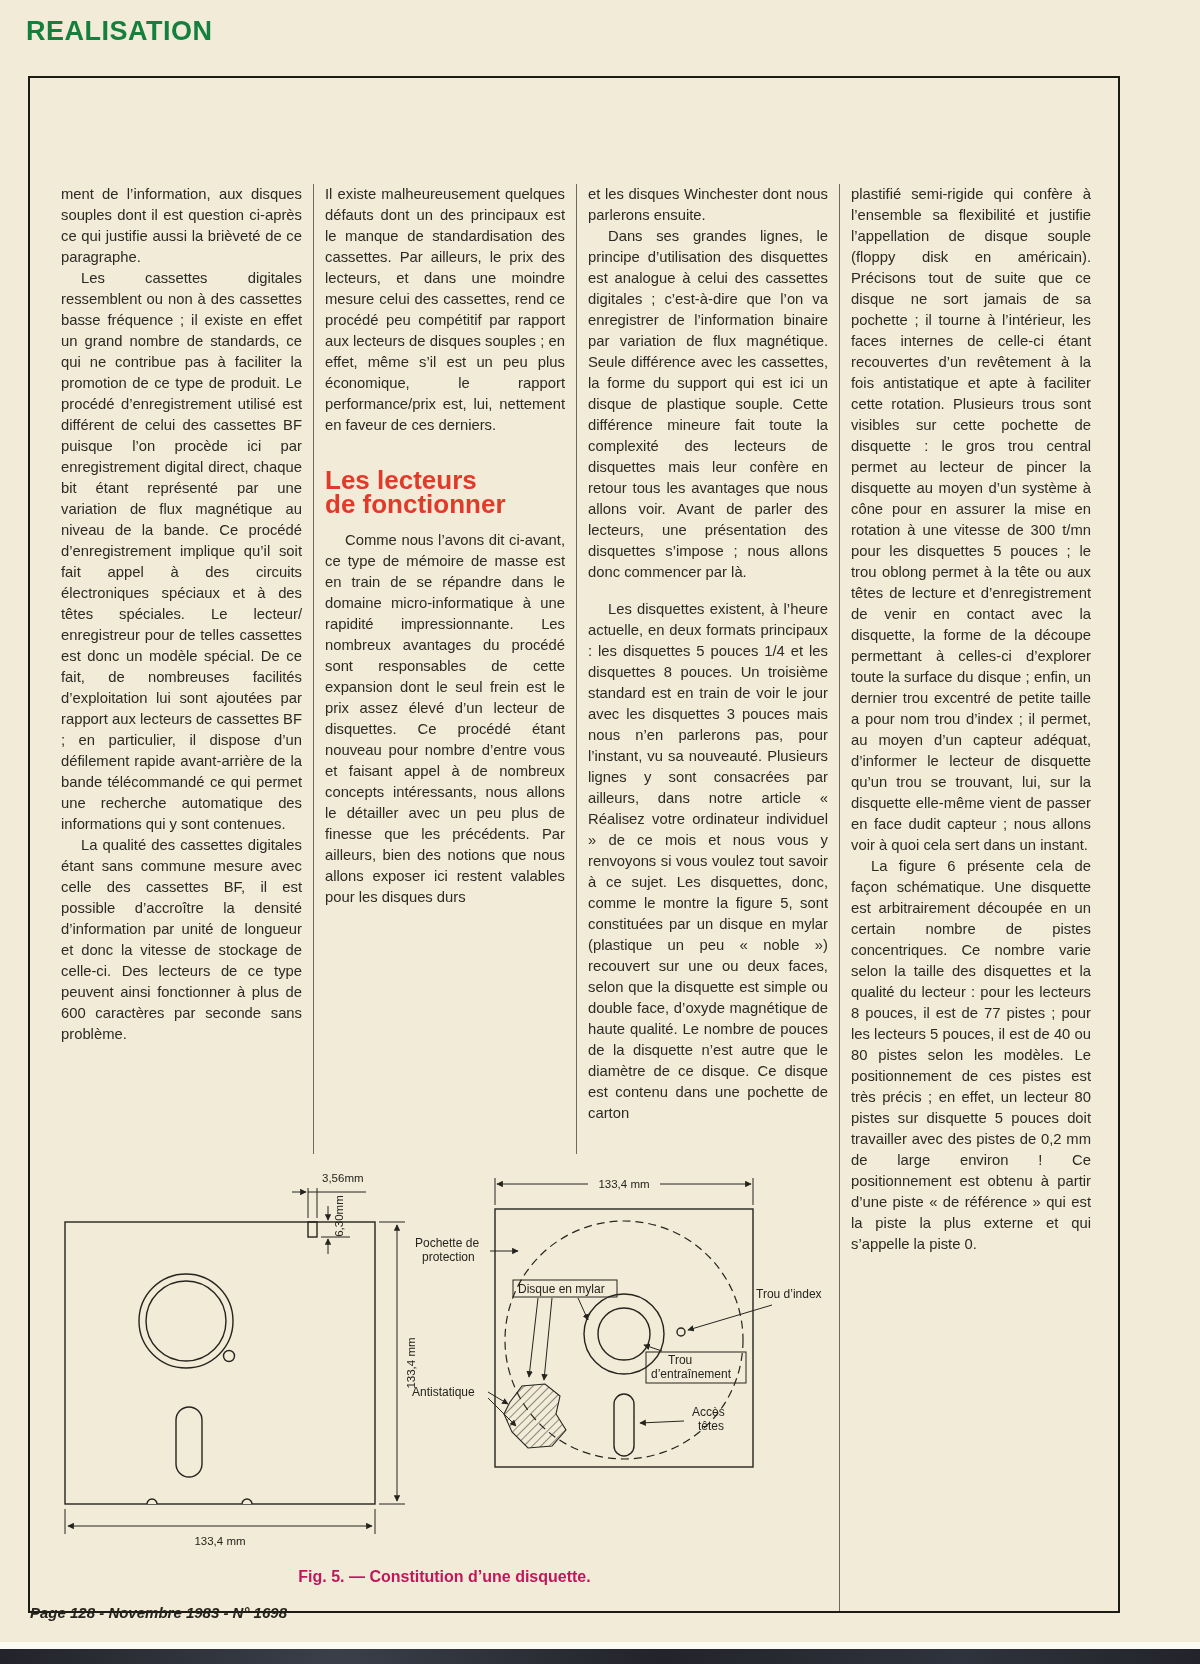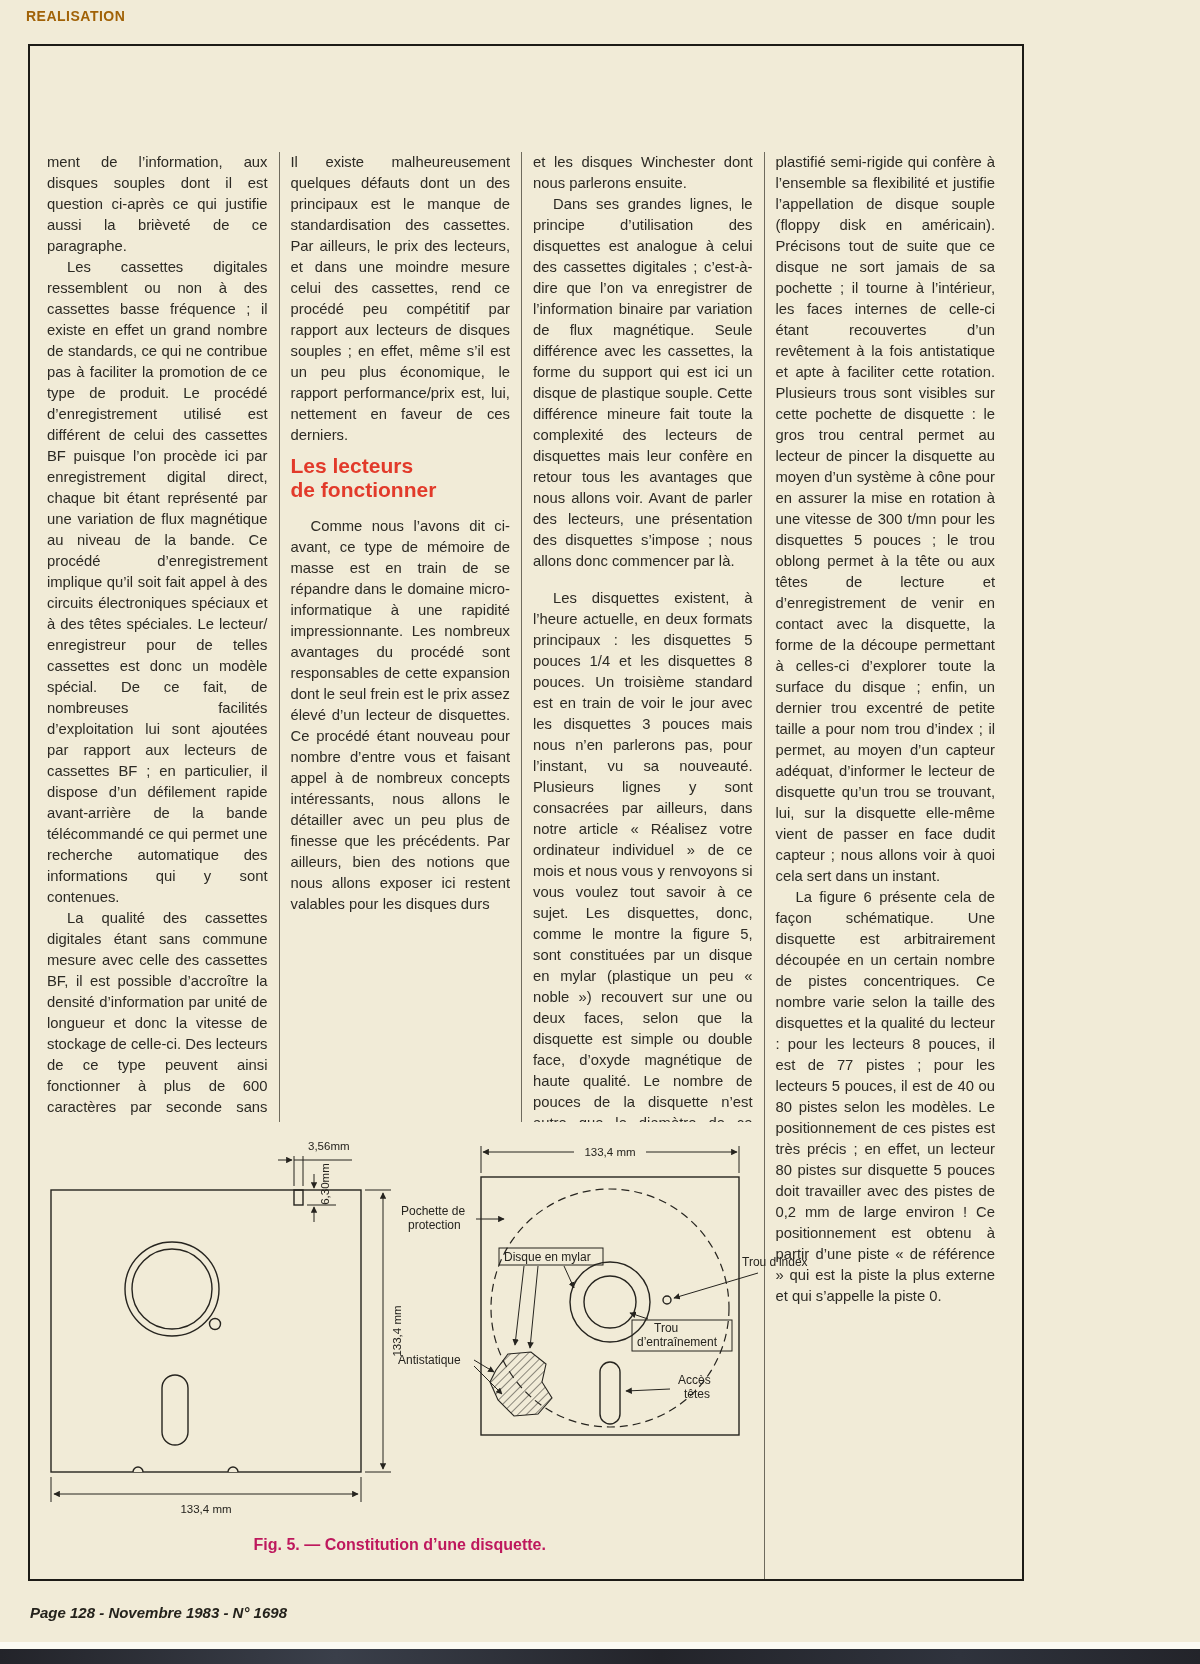--- a/index.html
+++ b/index.html
@@ -5,29 +5,29 @@
   * { margin:0; padding:0; box-sizing:border-box; }
   html,body { width:1200px; height:1664px; }
   body {
     position:relative;
     background:#f1ebd7;
     font-family:"Liberation Sans", sans-serif;
     color:#2c2a24;
     overflow:hidden;
   }
   .masthead {
-    position:absolute; top:8px; left:26px;
-    font-size:14px; font-weight:bold; letter-spacing:.5px;
-    color:#a16207;
+    position:absolute; top:16px; left:26px;
+    font-size:27px; font-weight:bold; letter-spacing:.5px;
+    color:#15803d;
   }
   .frame {
-    position:absolute; left:28px; top:44px;
-    width:996px; height:1537px;
+    position:absolute; left:28px; top:76px;
+    width:1092px; height:1537px;
     border:2px solid #1d1b16;
-    padding:106px 16px 0 6px;
+    padding:106px 16px 0 20px;
     overflow:hidden;
   }
   .grid {
     display:grid;
     grid-template-columns:repeat(4,1fr);
     grid-template-rows:970px auto;
     height:100%;
   }
   .col {
     padding:0 11px;
@@ -36,22 +36,22 @@
     overflow:hidden;
   }
   .col1 { grid-column:1; grid-row:1; }
   .col2 { grid-column:2; grid-row:1; border-left:1px solid #6e6a5d; }
   .col3 { grid-column:3; grid-row:1; border-left:1px solid #6e6a5d; }
   .col4 { grid-column:4; grid-row:1 / 3; border-left:1px solid #6e6a5d; }
   .para { margin:0; text-indent:1.35em; }
   .cont-first .para:first-child { text-indent:0; }
   .col3 .plist .para:nth-child(3) { margin-top:16px; }
   .heading-red {
-    color:#e23a2a; font-size:21px; line-height:24px; font-weight:bold;
-    margin:8px 0 14px 0; text-align:left;
+    color:#e23a2a; font-size:26px; line-height:24px; font-weight:bold;
+    margin:32px 0 14px 0; text-align:left;
   }
   .figure { grid-column:1 / 4; grid-row:2; padding-top:10px; }
   .figure svg { display:block; margin:0 auto; }
   .caption {
     text-align:center; color:#be185d; font-weight:bold;
     font-size:16px; margin-top:4px;
   }
   .footer {
     position:absolute; left:30px; top:1604px;
     font-size:15px; font-weight:bold; color:#24221c;font-style:italic;

